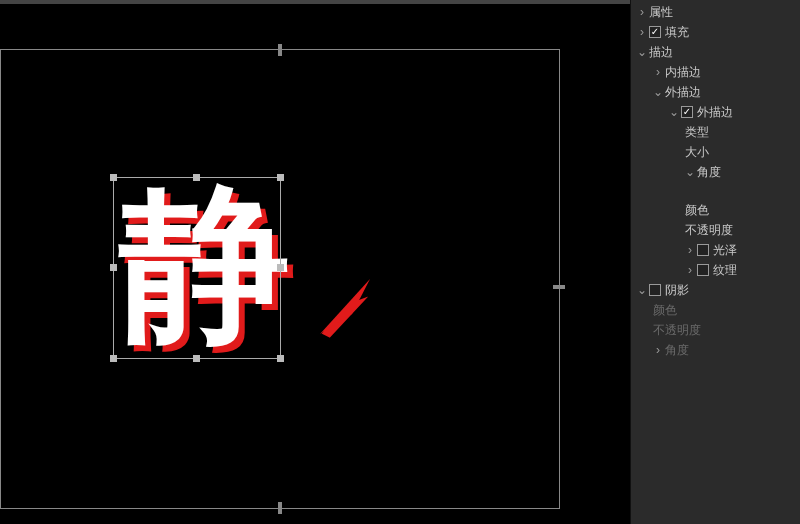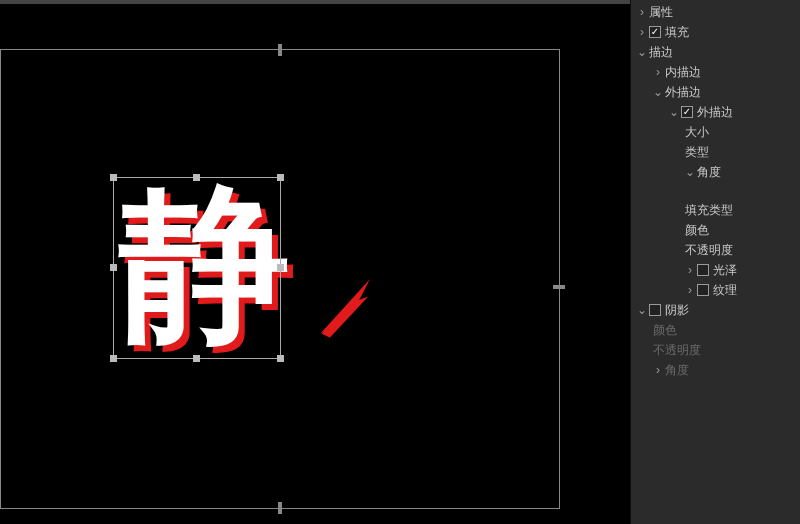--- a/index.html
+++ b/index.html
@@ -161,35 +161,32 @@
     <span>外描边</span>
   </div>
 
   <div class="row ind2">
     <span class="chev">⌄</span>
     <span class="box checked"></span>
     <span>外描边</span>
   </div>
 
   <div class="row ind3">
+    <span>类型</span>
+    </div>
+  <div class="row ind3">
     <span>大小</span>
     </div>
   <div class="row ind3">
-    <span>类型</span>
-    </div>
-  <div class="row ind3">
     <span class="chev">⌄</span>
     <span>角度</span>
     </div>
 
   <div style="height:18px"></div>
 
-  <div class="row ind3">
-    <span>填充类型</span>
-    </div>
   <div class="row ind3">
     <span>颜色</span>
     </div>
   <div class="row ind3">
     <span>不透明度</span>
     </div>
 
   <div class="row ind3">
     <span class="chev">›</span>
     <span class="box"></span>

